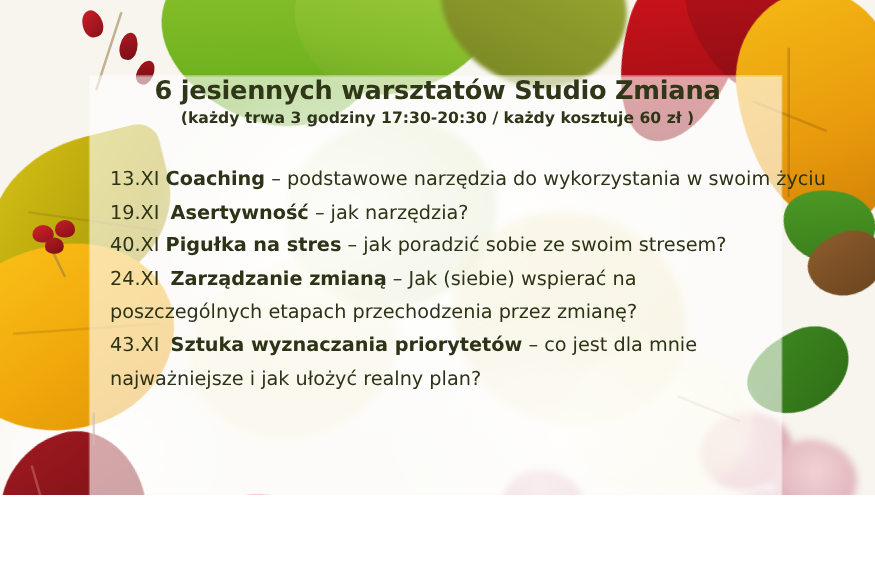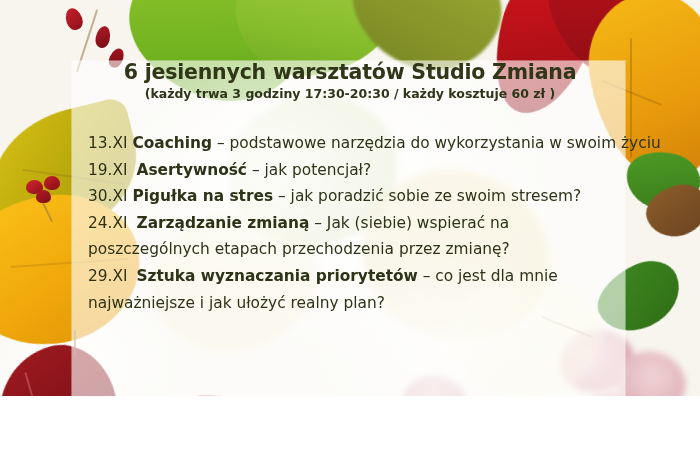--- a/index.html
+++ b/index.html
@@ -296,37 +296,37 @@
     <div id="list">
       <div class="wsline">
         <span class="date">13.XI</span>
         <span class="name">Coaching</span>
         <span class="desc">– podstawowe narzędzia do wykorzystania w swoim życiu</span>
       </div>
 
       <div class="wsline">
         <span class="date">19.XI</span>
         <span class="name" style="padding-left:4px;">Asertywność</span>
-        <span class="desc">– jak potencjał?</span>
+        <span class="desc">– jak narzędzia?</span>
       </div>
 
       <div class="wsline">
-        <span class="date">30.XI</span>
+        <span class="date">40.XI</span>
         <span class="name">Pigułka na stres</span>
         <span class="desc">– jak poradzić sobie ze swoim stresem?</span>
       </div>
 
       <div class="wsline wrapline">
         <span class="date">24.XI</span>
         <span class="name" style="padding-left:4px;">Zarządzanie zmianą</span>
         <span class="desc">– Jak (siebie) wspierać na poszczególnych etapach przechodzenia przez zmianę?</span>
       </div>
 
       <div class="wsline wrapline">
-        <span class="date">29.XI</span>
+        <span class="date">43.XI</span>
         <span class="name" style="padding-left:4px;text-align:right;">Sztuka wyznaczania priorytetów</span>
         <span class="desc">– co jest dla mnie najważniejsze i jak ułożyć realny plan?</span>
       </div>
 
     </div>
 
   </div>
 
 </div>
 

